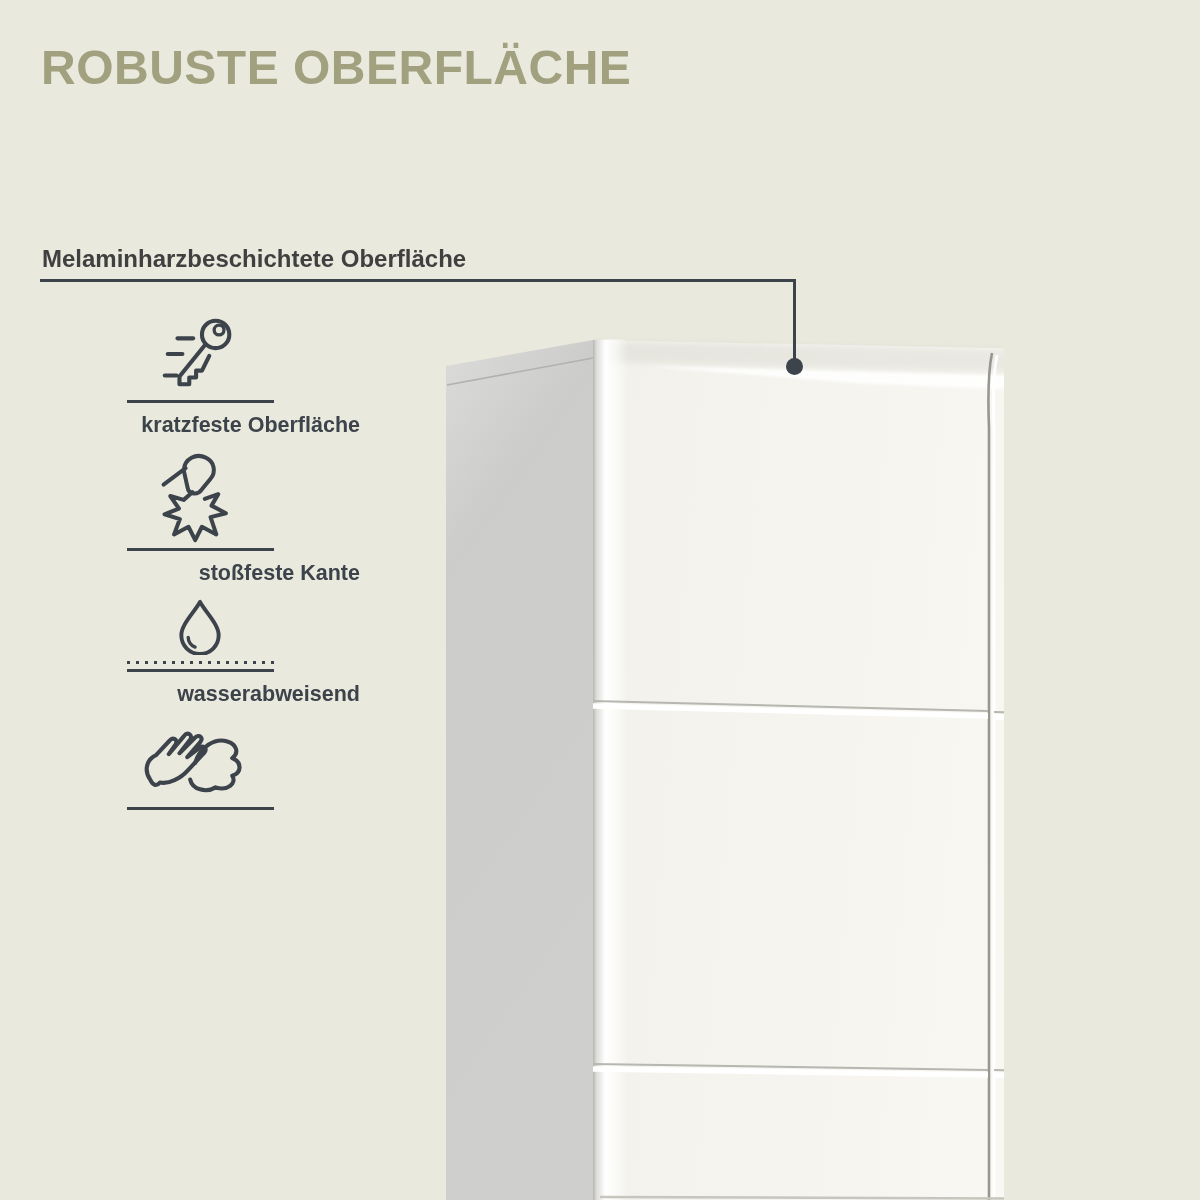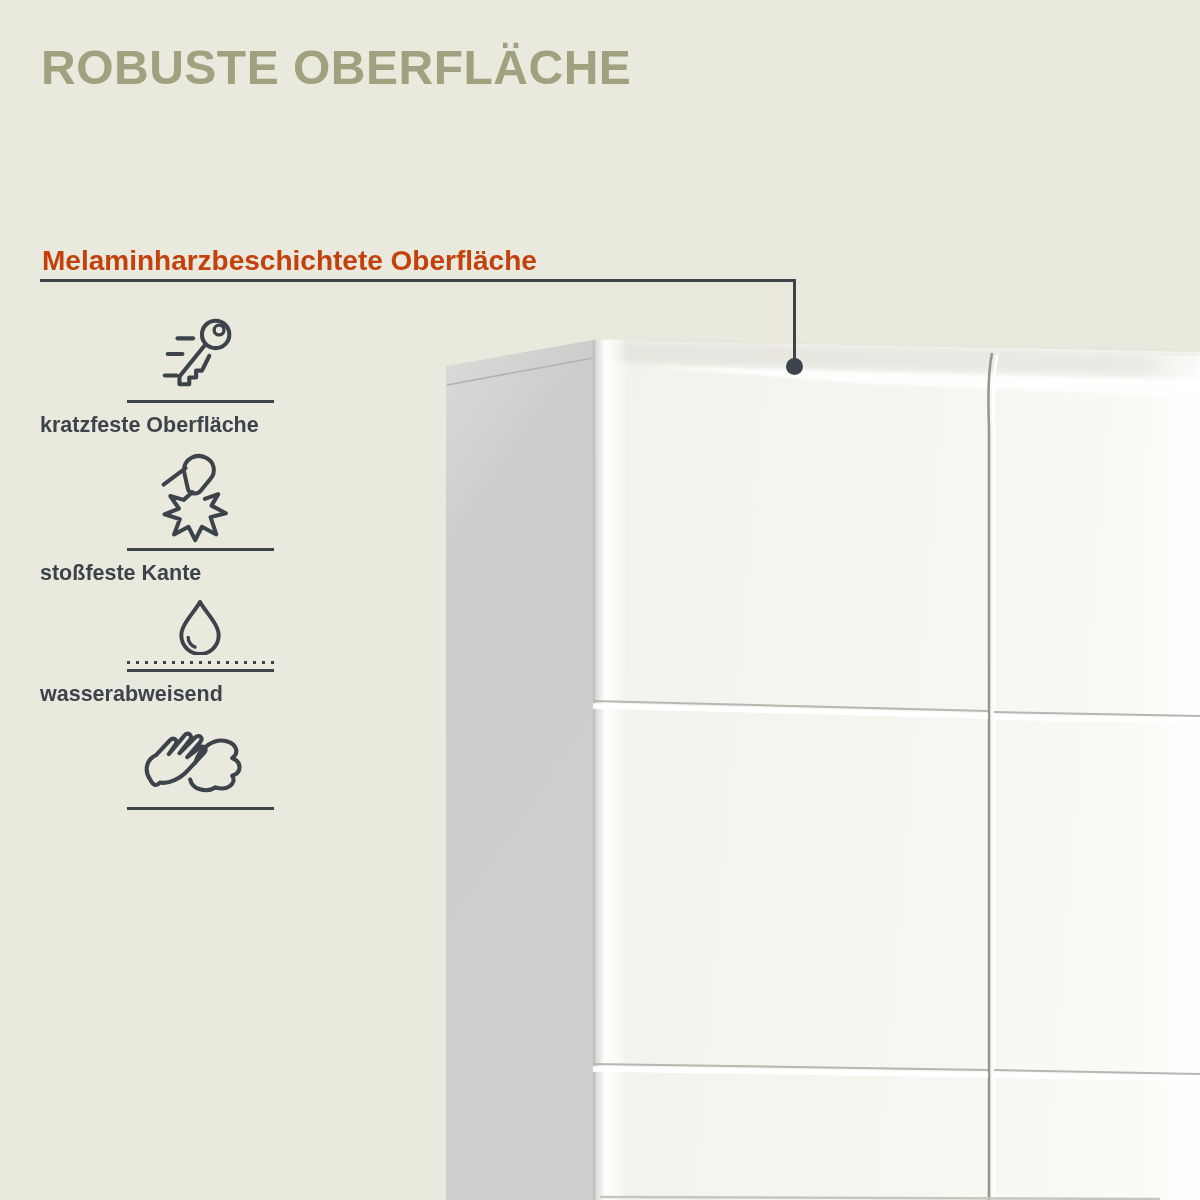--- a/index.html
+++ b/index.html
@@ -1,33 +1,33 @@
 <!DOCTYPE html>
 <html lang="de"><head>
 <meta charset="utf-8">
 <style>
   html,body { margin:0; padding:0; background:#EAE9DD; }
   .scene {
-    position:relative; width:1200px; height:1200px; overflow:hidden;
+    position:relative; width:1004px; height:1200px; overflow:hidden;
     background:#EAE9DD; font-family:"Liberation Sans", sans-serif;
   }
   .title {
     position:absolute; left:41px; top:40px; margin:0;
     font-size:48px; font-weight:800; letter-spacing:0.5px;
     color:#A1A07F; white-space:nowrap;
   }
   .cabinet-svg { position:absolute; left:0; top:0; }
   .callout-label {
     position:absolute; left:42px; top:245px;
-    font-size:28px; font-weight:700; color:#c2410c; white-space:nowrap;
+    font-size:24px; font-weight:700; color:#404040; white-space:nowrap;
   }
   .callout-h { position:absolute; left:40px; top:279px; width:756px; height:3px; background:#3C434B; }
   .callout-v { position:absolute; left:793px; top:279px; width:3px; height:86px; background:#3C434B; }
   .callout-dot { position:absolute; left:786px; top:358px; width:17px; height:17px; border-radius:50%; background:#3C434B; }
-  .feature { position:absolute; left:40px; width:320px; text-align:left; }
+  .feature { position:absolute; left:40px; width:320px; text-align:right; }
   .feature .icon-wrap { display:flex; justify-content:center; align-items:flex-end; }
   .rule { margin:4px auto 0 auto; width:147px; height:3px; background:#3C434B; }
   .dots {
     margin:5px auto 0 auto; width:153px; height:5px;
     background-image: radial-gradient(circle, #3C434B 1.8px, rgba(0,0,0,0) 2px);
     background-size: 9px 5px; background-repeat: repeat-x; background-position:left center;
   }
   .dots + .rule { margin-top:4px; }
   .flabel { margin-top:10px; font-size:21.5px; font-weight:700; color:#3C434B; white-space:nowrap; }
   .f1 { top:310px; } .f2 { top:450px; } .f3 { top:598px; } .f4 { top:719px; }

